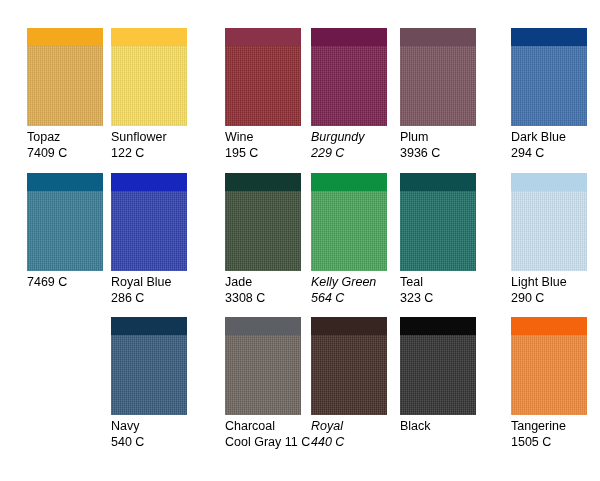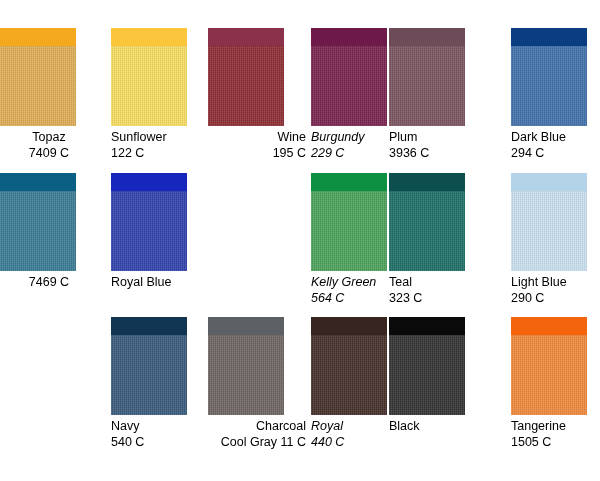--- a/index.html
+++ b/index.html
@@ -31,25 +31,25 @@
   .swatch-row[data-row="0"] { top: 28px; }
   .swatch-row[data-row="1"] { top: 173px; }
   .swatch-row[data-row="2"] { top: 317px; }
 
   .swatch-cell {
     position: absolute;
     top: 0;
     width: 100px;
     height: 145px;
   }
-  .swatch-cell[data-col="0"] { left: 0; text-align: center; }
+  .swatch-cell[data-col="0"] { left: 27px; }
   .swatch-cell[data-col="1"] { left: 111px; }
-  .swatch-cell[data-col="2"] { left: 208px; text-align: right; }
+  .swatch-cell[data-col="2"] { left: 225px; }
   .swatch-cell[data-col="3"] { left: 311px; font-style: italic; }
-  .swatch-cell[data-col="4"] { left: 389px; border-radius: 6px; }
+  .swatch-cell[data-col="4"] { left: 400px; border-radius: 6px; }
   .swatch-cell[data-col="5"] { left: 511px; }
 
   
   .chip {
     position: relative;
     width: 76px;
     height: 98px;
     overflow: hidden;
   }
   .chip-band {
@@ -180,20 +180,31 @@
         <div class="swatch-code">7469 C</div>
       </div>
     </div>
     <div class="swatch-cell" data-col="1">
       <div class="chip">
         <div class="chip-band" style="background-color: rgb(23, 39, 190);"></div>
         <div class="chip-body" style="background-color: rgb(50, 67, 174);"></div>
       </div>
       <div class="swatch-labels">
         <div class="swatch-name">Royal Blue</div>
+        <div class="swatch-code">286 C</div>
+      </div>
+    </div>
+    <div class="swatch-cell" data-col="2">
+      <div class="chip">
+        <div class="chip-band" style="background-color: rgb(18, 58, 49);"></div>
+        <div class="chip-body" style="background-color: rgb(64, 80, 60);"></div>
+      </div>
+      <div class="swatch-labels">
+        <div class="swatch-name">Jade</div>
+        <div class="swatch-code">3308 C</div>
       </div>
     </div>
     <div class="swatch-cell" data-col="3">
       <div class="chip">
         <div class="chip-band" style="background-color: rgb(13, 145, 65);"></div>
         <div class="chip-body" style="background-color: rgb(76, 163, 92);"></div>
       </div>
       <div class="swatch-labels">
         <div class="swatch-name">Kelly Green</div>
         <div class="swatch-code">564 C</div>

